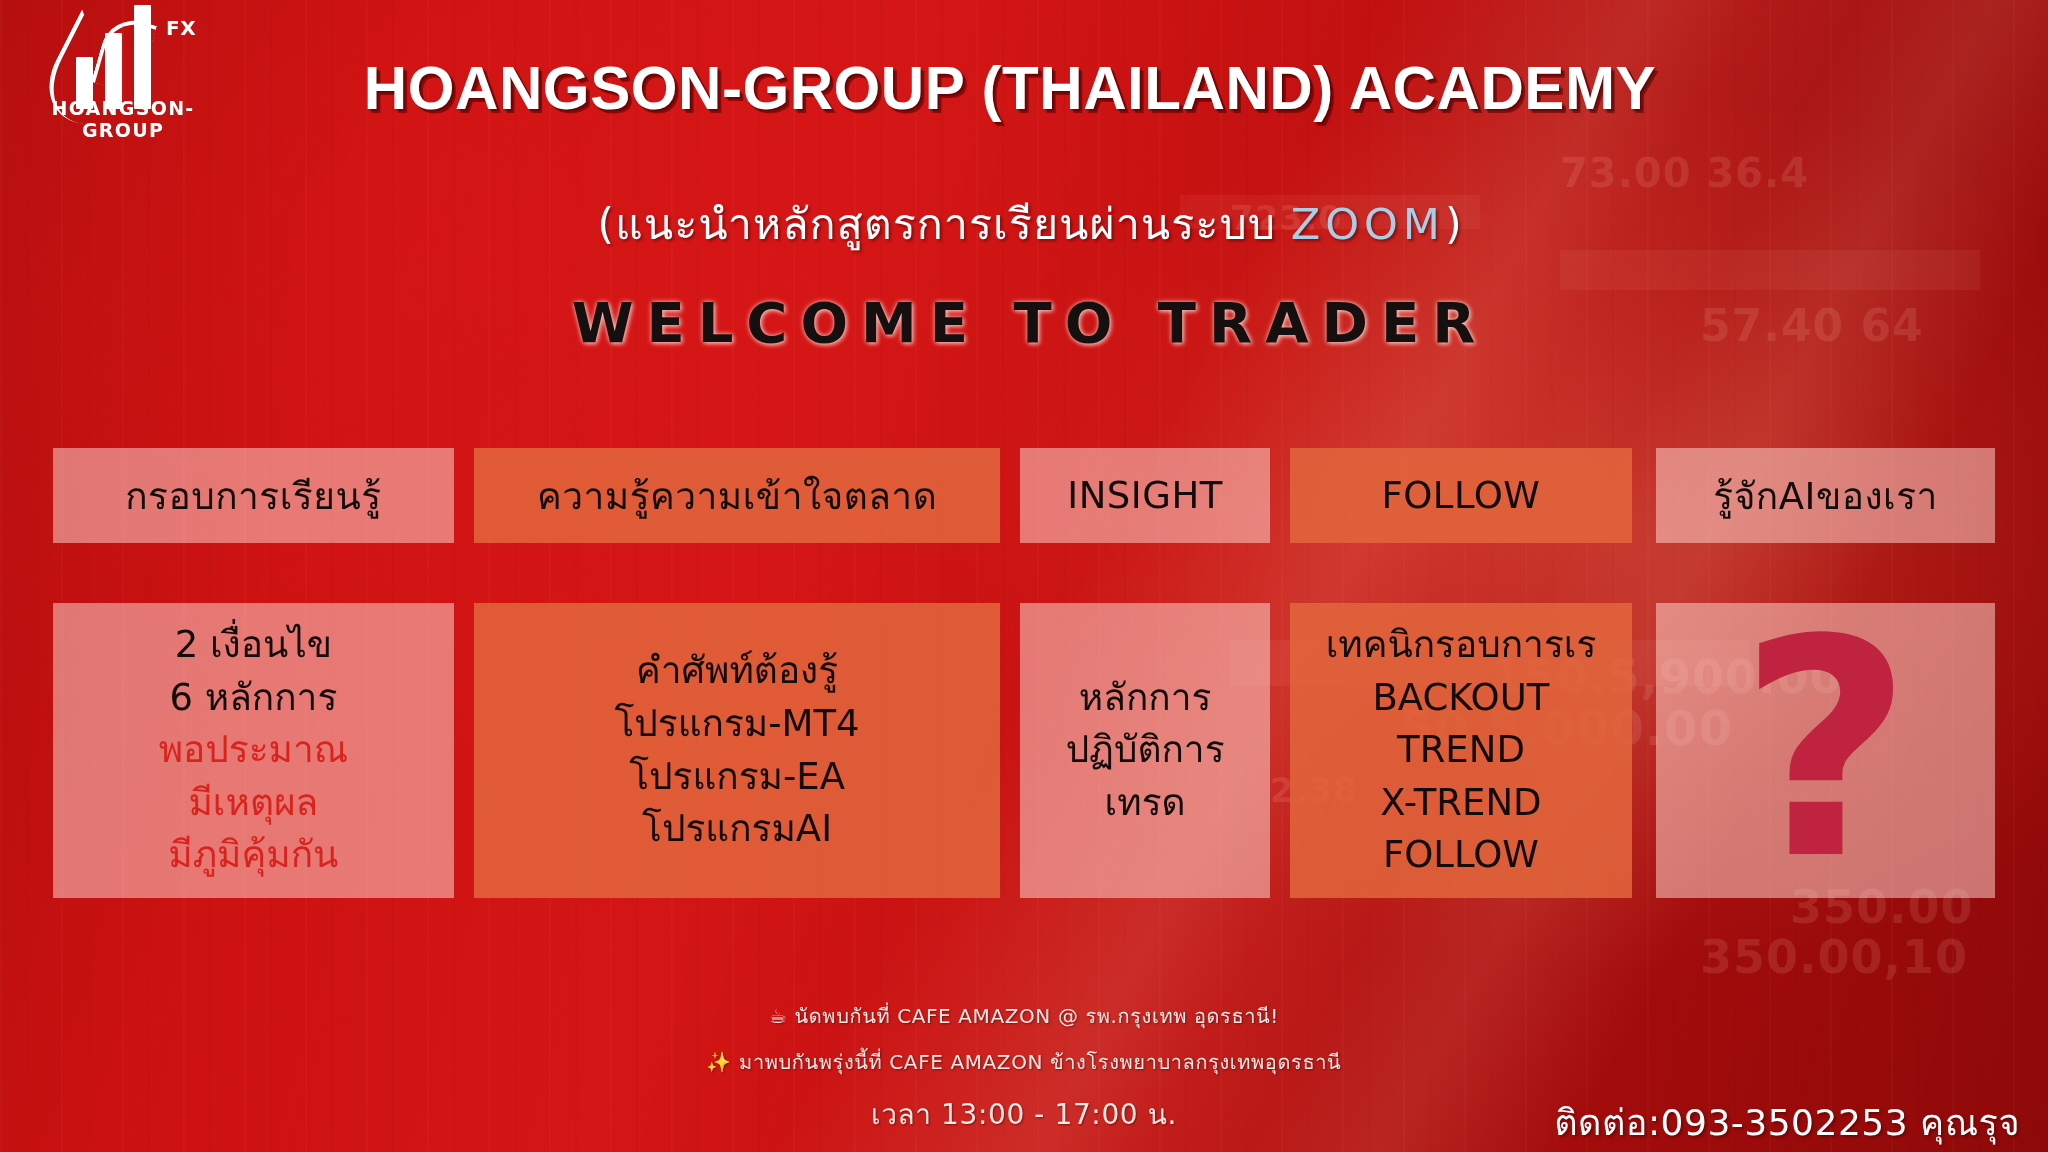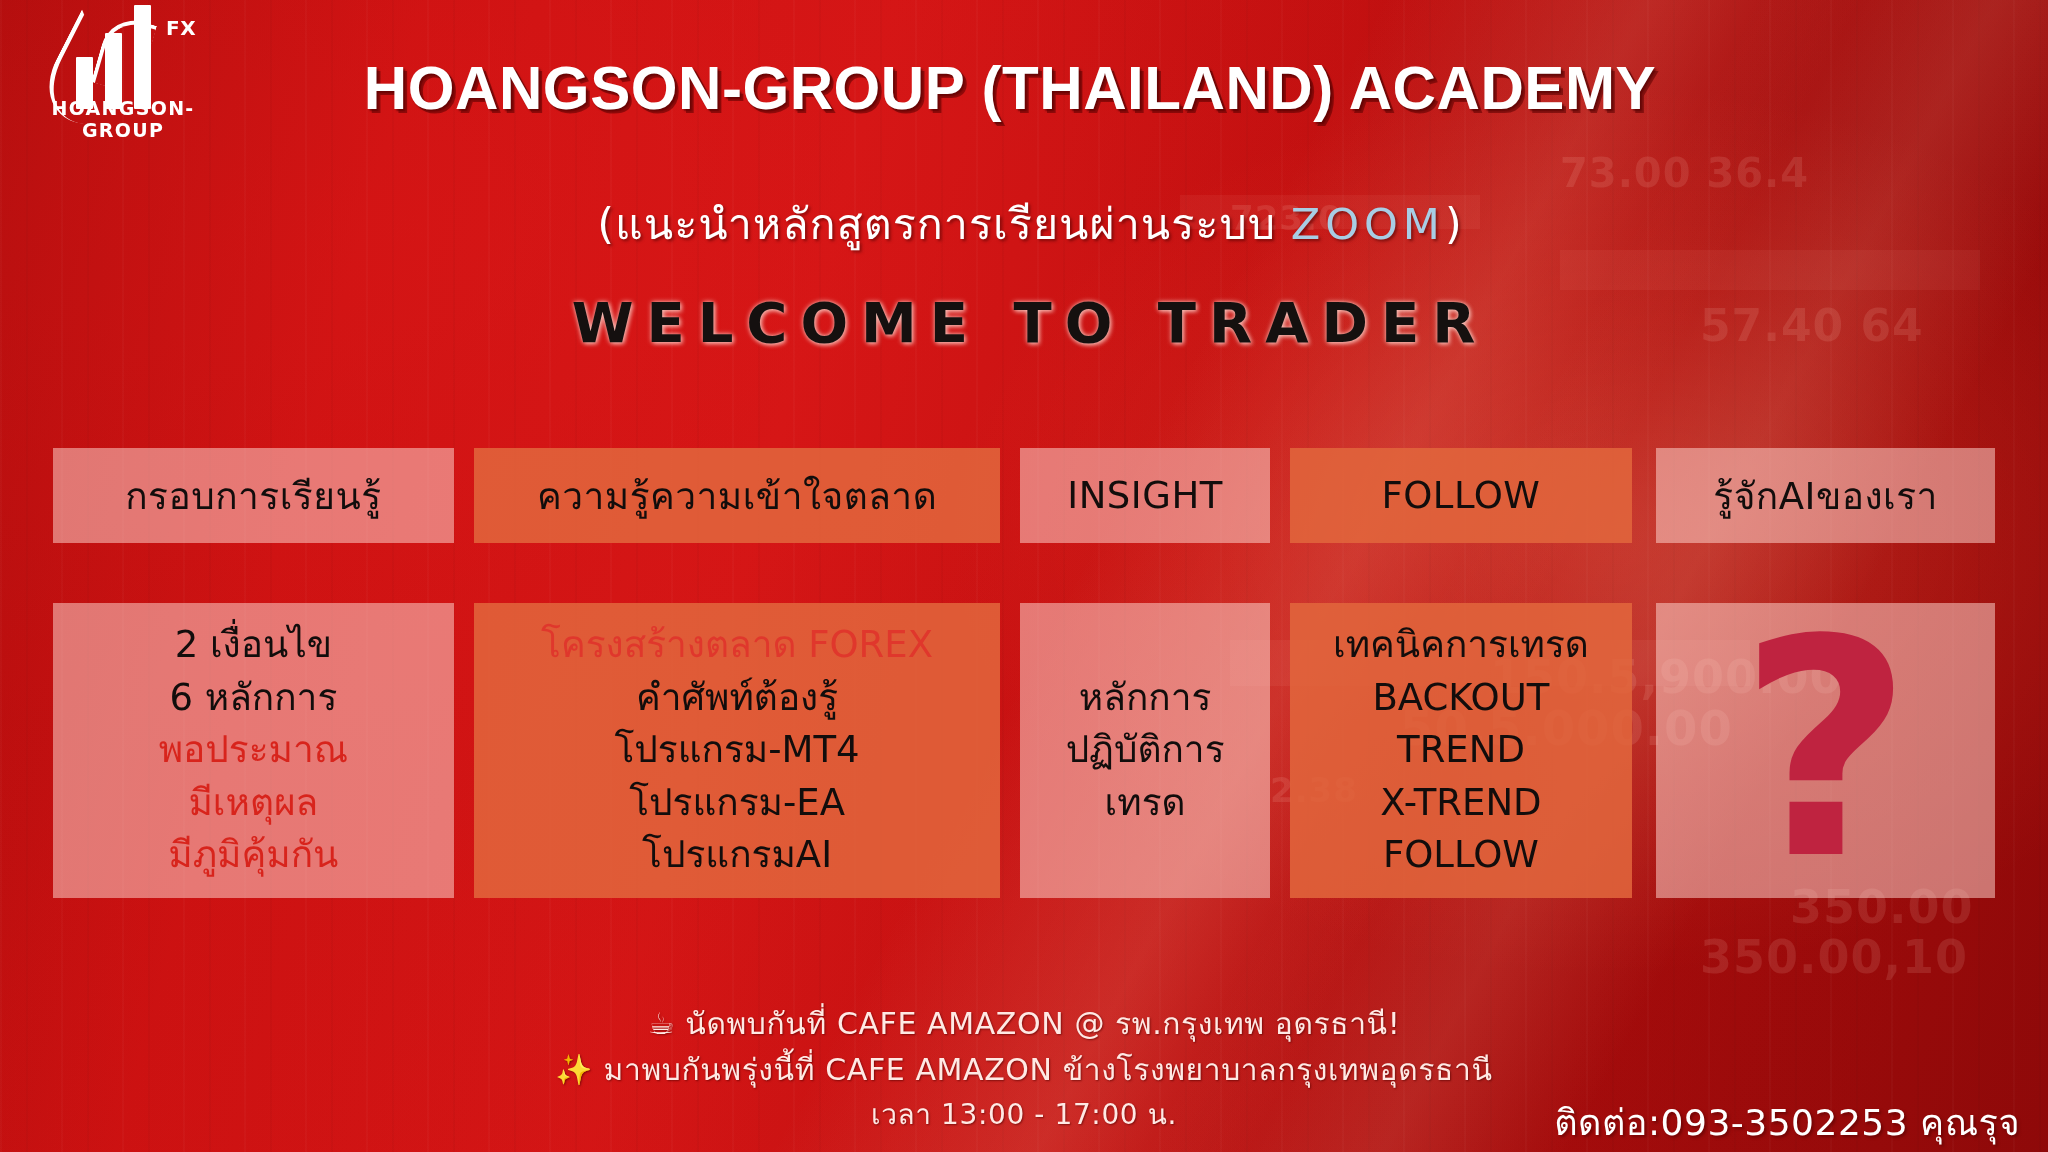--- a/index.html
+++ b/index.html
@@ -98,21 +98,21 @@
   .body-cell .line.redhead{color:#e0372c;font-size:37px;}
   .qmark{
     display:flex;align-items:center;justify-content:center;
     color:#bf2340;font-size:300px;font-weight:700;line-height:1;
     font-family:"DejaVu Sans","Liberation Sans",sans-serif;
   }
 
   
   .foot{
     position:absolute;left:0;width:2048px;text-align:center;color:#ffe9e4;
-    font-size:30px;letter-spacing:.6px;white-space:nowrap;
+    font-size:20px;letter-spacing:.6px;white-space:nowrap;
     text-shadow:1px 1px 2px rgba(80,0,0,.6);
   }
   #foot1{top:1000px;}
   #foot2{top:1046px;}
   #foot3{top:1092px;font-size:28px;}
   #contact{
     position:absolute;right:28px;top:1094px;color:#ffffff;font-size:36px;
     letter-spacing:.5px;white-space:nowrap;text-shadow:2px 2px 3px rgba(80,0,0,.6);
   }
 </style>
@@ -167,35 +167,34 @@
 
     <div class="cell body-cell pink" style="left: 52.6478px; top: 155px; width: 401.44px; height: 295px;">
       <div class="line">2 เงื่อนไข</div>
       <div class="line">6 หลักการ</div>
       <div class="line red">พอประมาณ</div>
       <div class="line red">มีเหตุผล</div>
       <div class="line red">มีภูมิคุ้มกัน</div>
     </div>
 
     <div class="cell body-cell orange" style="left: 473.83px; top: 155px; width: 526.478px; height: 295px;">
-      <div class="line redhead">โครงสร้างตลาด FOREX</div>
       <div class="line">คำศัพท์ต้องรู้</div>
       <div class="line">โปรแกรม-MT4</div>
       <div class="line">โปรแกรม-EA</div>
       <div class="line">โปรแกรมAI</div>
     </div>
 
     <div class="cell body-cell pink" style="left: 1020.05px; top: 155px; width: 250.077px; height: 295px;">
       <div class="line">หลักการ</div>
       <div class="line">ปฏิบัติการ</div>
       <div class="line">เทรด</div>
     </div>
 
     <div class="cell body-cell orange" style="left: 1289.87px; top: 155px; width: 342.211px; height: 295px;">
-      <div class="line">เทคนิคการเทรด</div>
+      <div class="line">เทคนิกรอบการเร</div>
       <div class="line">BACKOUT</div>
       <div class="line">TREND</div>
       <div class="line">X-TREND</div>
       <div class="line">FOLLOW</div>
     </div>
 
     <div class="cell qmark pink" style="left: 1655.77px; top: 155px; width: 339.578px; height: 295px;">?</div>
   </div>
 
   <div class="foot" id="foot1">☕ นัดพบกันที่ CAFE AMAZON @ รพ.กรุงเทพ อุดรธานี!</div>

